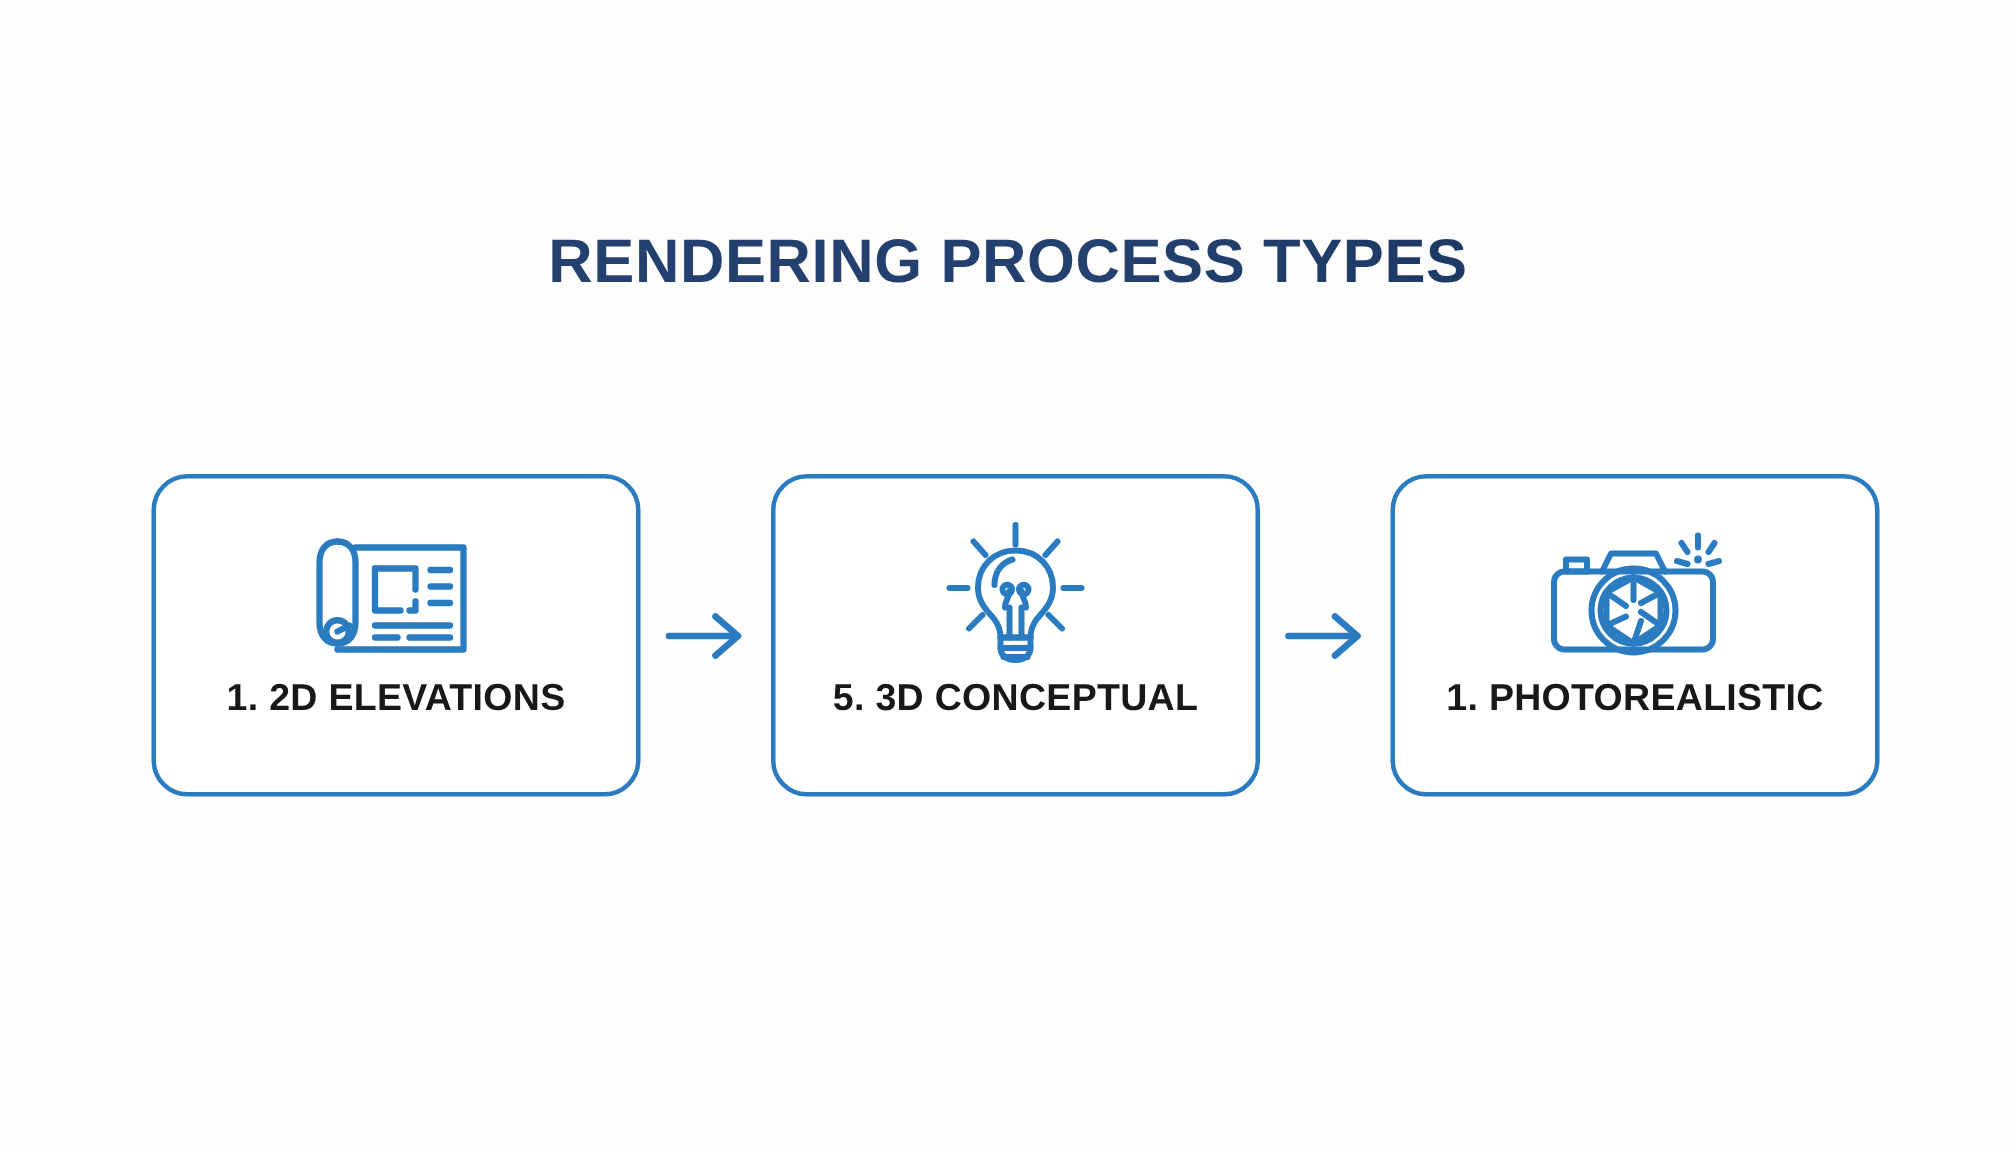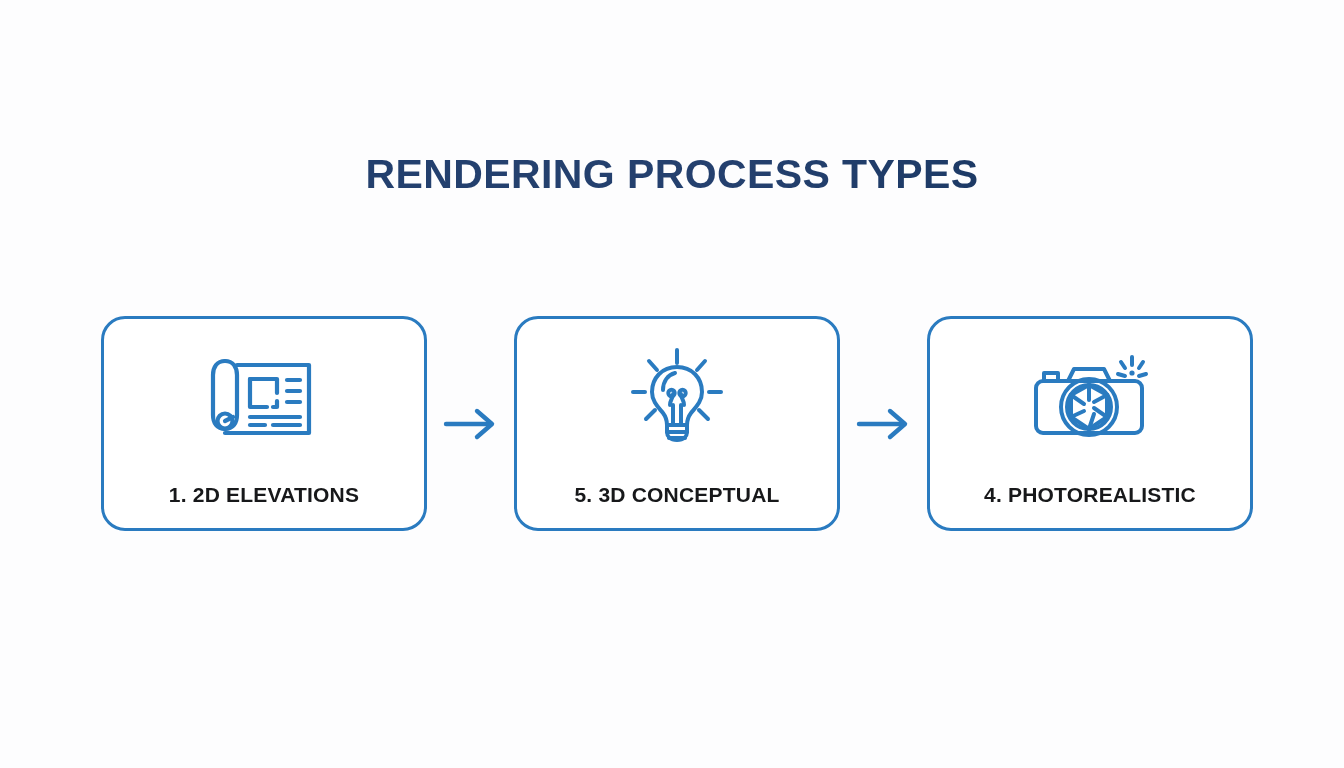--- a/index.html
+++ b/index.html
@@ -70,22 +70,22 @@
 
   .card-icon {
     margin-top: 28px;
     height: 96px;
     display: flex;
     align-items: center;
     justify-content: center;
   }
 
   .card-label {
-    margin-top: 40px;
-    font-size: 21px;
+    margin-top: 8px;
+    font-size: 25px;
     font-weight: bold;
     color: #17181a;
     letter-spacing: 0.2px;
     text-align: center;
     white-space: nowrap;
   }
 
   .arrow {
     width: 60px;
     height: 44px;
@@ -213,17 +213,17 @@
           <path d="M79 70 L79 48"></path>
           <path d="M79 48 L61 38"></path>
           <path d="M61 38 L61 53"></path>
           <path d="M43 48 L56 57"></path>
           <path d="M43 70 L56 64"></path>
           <path d="M61 82 L66 67"></path>
           <path d="M79 70 L66 61"></path>
           <path d="M79 48 L66 55"></path>
         </svg>
       </div>
-      <div class="card-label">4. PHOTOREALISTIC</div>
+      <div class="card-label">1. PHOTOREALISTIC</div>
     </div>
 
   </div>
 </div>
 
 </body></html>

